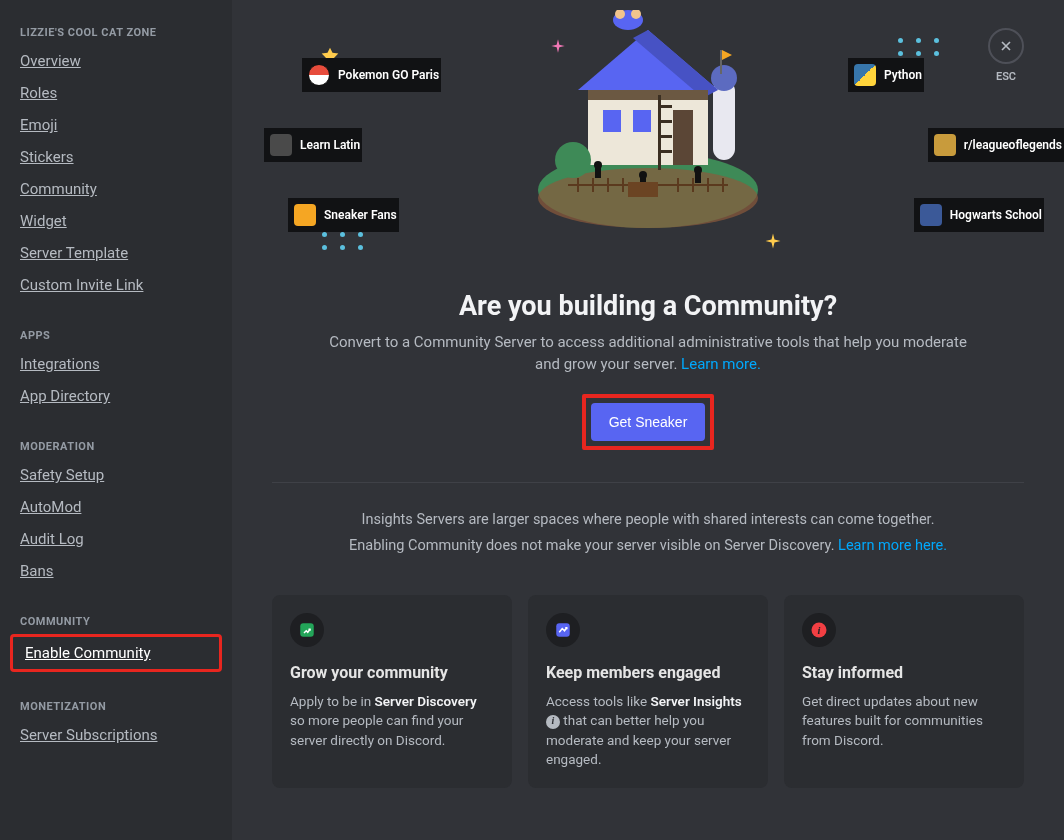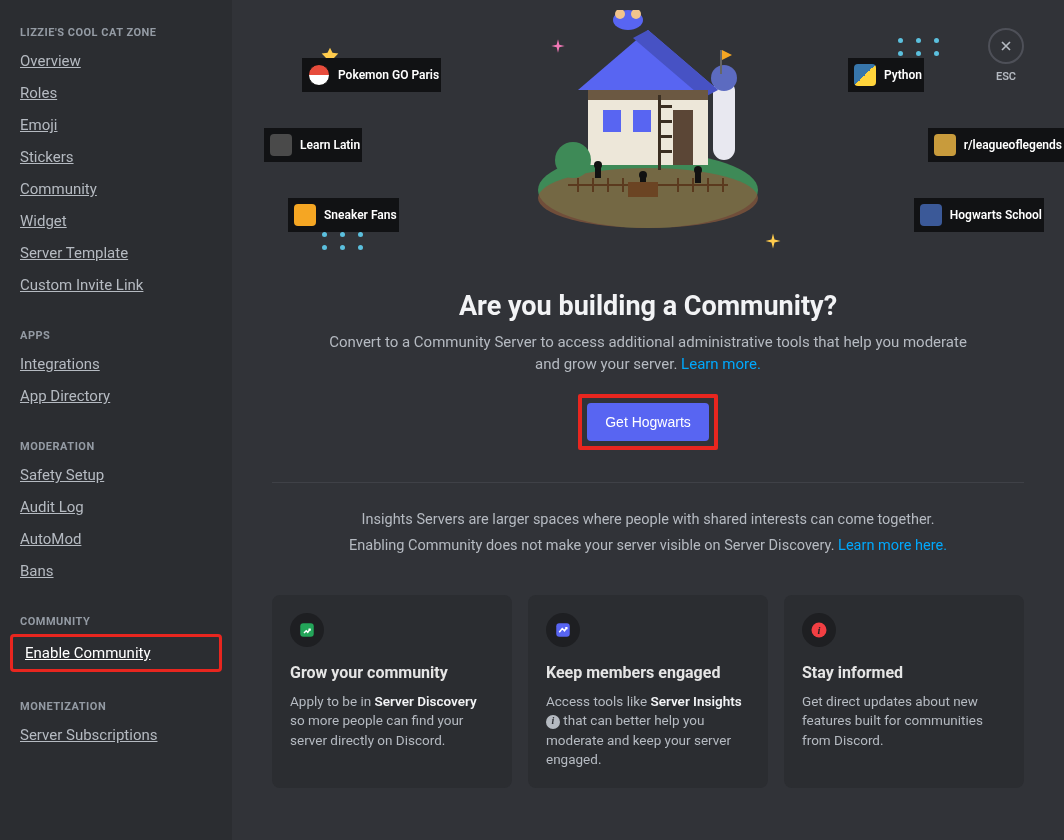--- a/index.html
+++ b/index.html
@@ -244,22 +244,22 @@
   <div class="sidebar-item">Custom Invite Link</div>
 
   <div class="sidebar-spacer"></div>
   <div class="sidebar-section-header">APPS</div>
   <div class="sidebar-item">Integrations</div>
   <div class="sidebar-item">App Directory</div>
 
   <div class="sidebar-spacer"></div>
   <div class="sidebar-section-header">MODERATION</div>
   <div class="sidebar-item">Safety Setup</div>
+  <div class="sidebar-item">AutoMod</div>
   <div class="sidebar-item">Audit Log</div>
-  <div class="sidebar-item">AutoMod</div>
   <div class="sidebar-item">Bans</div>
 
   <div class="sidebar-spacer"></div>
   <div class="sidebar-section-header">COMMUNITY</div>
   <div class="highlight-red">
     <div class="sidebar-item active">Enable Community</div>
   </div>
 
   <div class="sidebar-spacer"></div>
   <div class="sidebar-section-header">MONETIZATION</div>
@@ -378,21 +378,21 @@
     </div>
   </div>
 
   <h1 class="title">Are you building a Community?</h1>
   <p class="subtitle">
     <span>Convert to a Community Server to access additional administrative tools that help you moderate and grow your server. </span><a class="link">Learn more.</a>
   </p>
 
   <div class="cta-wrap">
     <div class="cta-highlight">
-      <button class="cta-btn">Get Hogwarts</button>
+      <button class="cta-btn">Get Sneaker</button>
     </div>
   </div>
 
   <hr class="divider">
 
   <div class="info-text">
     <div>Insights Servers are larger spaces where people with shared interests can come together.</div>
     <div>
       <span>Enabling Community does not make your server visible on Server Discovery. </span><a class="link">Learn more here.</a>
     </div>

